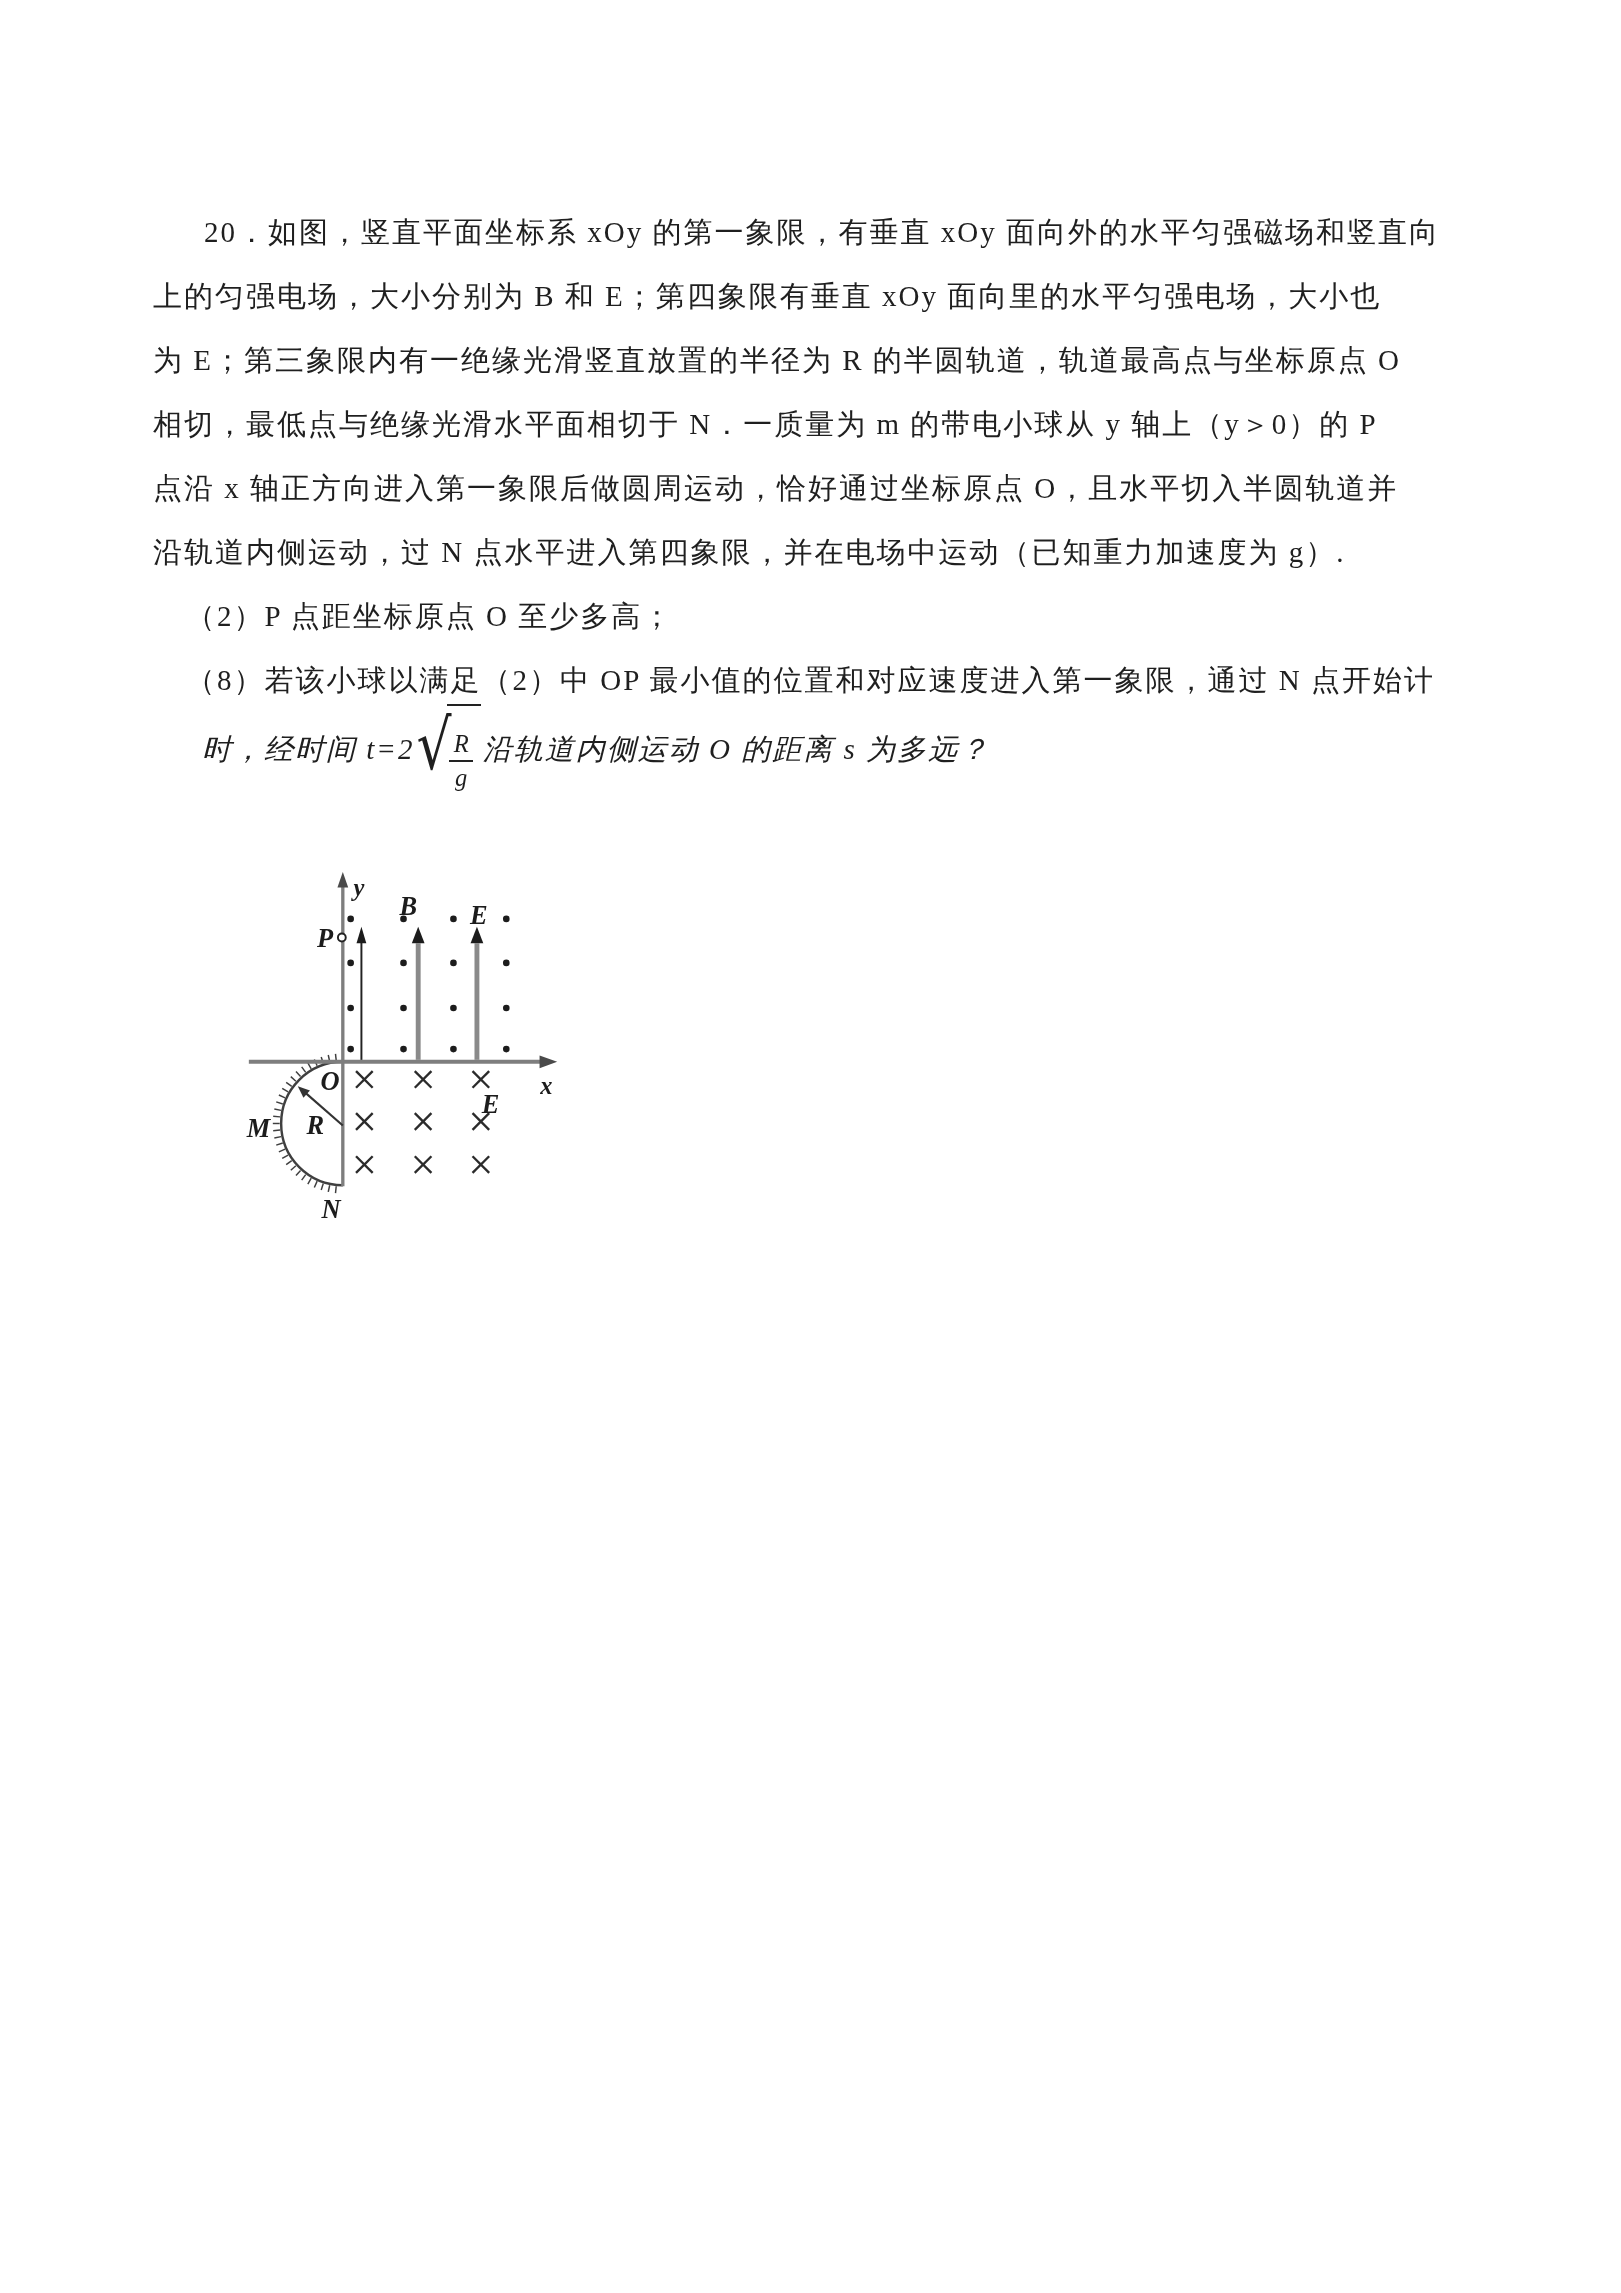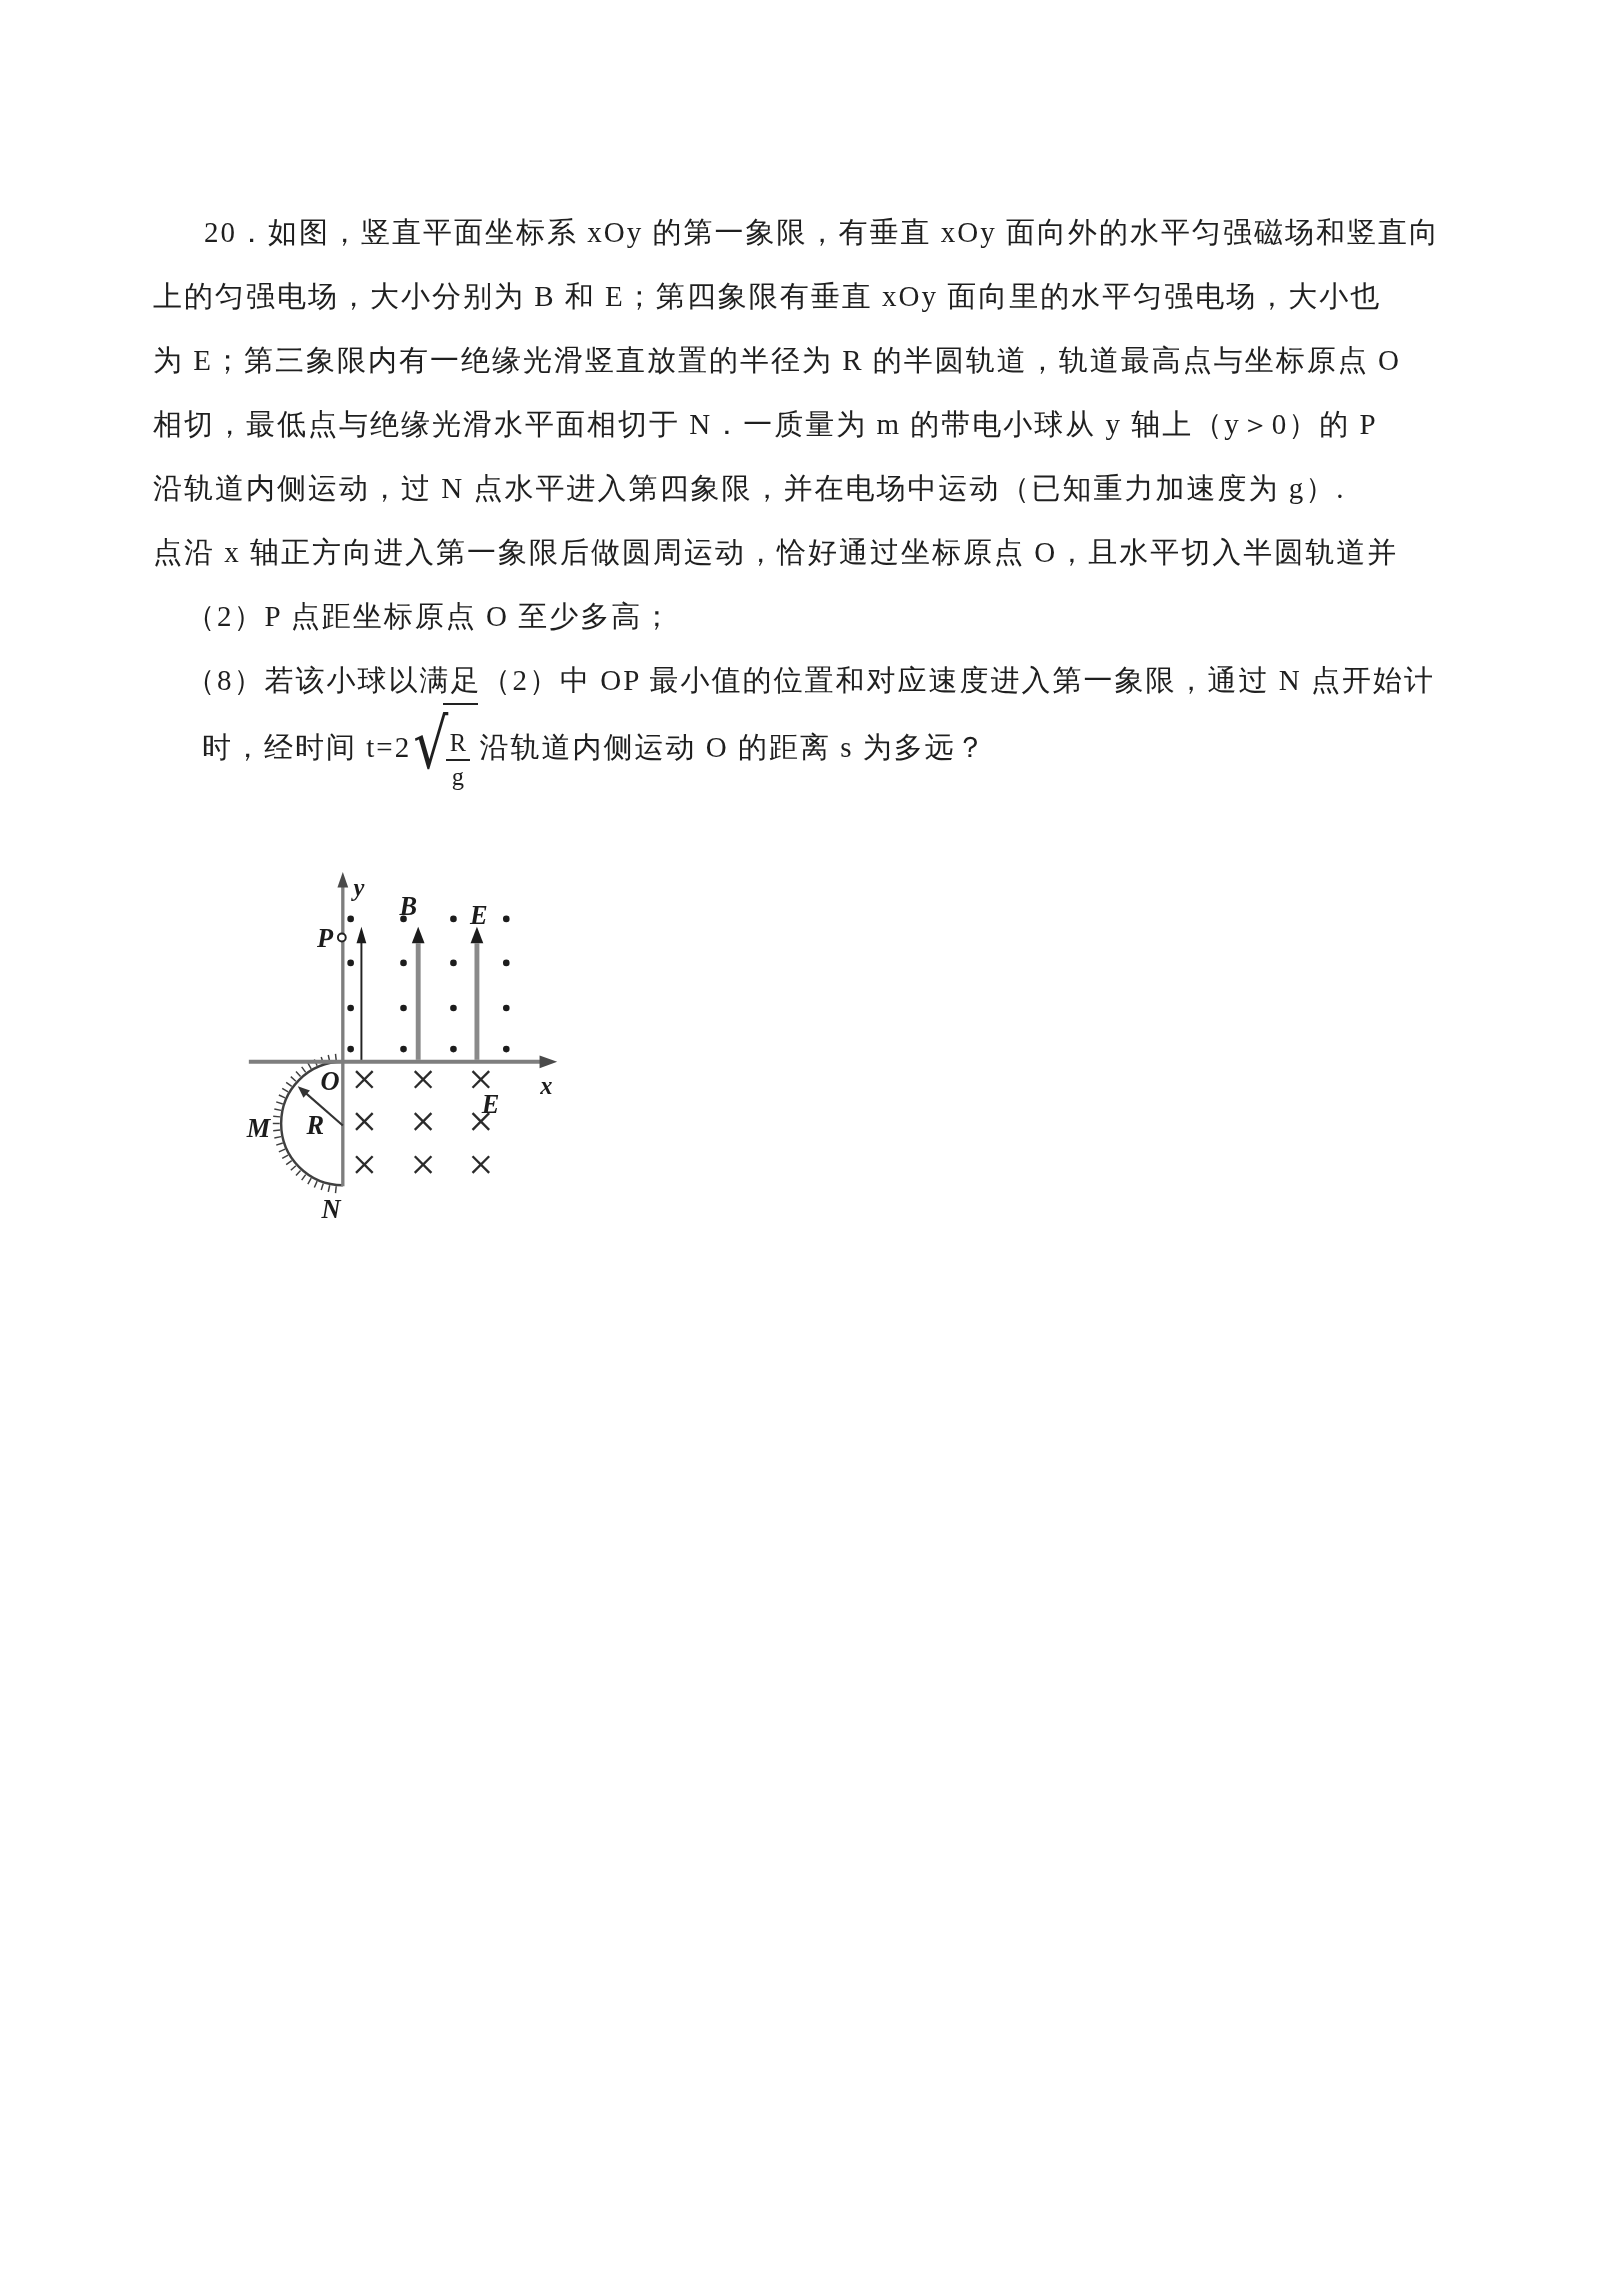--- a/index.html
+++ b/index.html
@@ -4,43 +4,43 @@
 <style>
   * { margin:0; padding:0; box-sizing:border-box; }
   html,body { width:1621px; height:2294px; background:#ffffff; }
   body { position:relative; font-family:"Liberation Serif","DejaVu Serif",serif; color:#1f1f1f; }
 
   .problem { position:absolute; left:153px; top:200px; width:1325px; }
   .line { font-size:29px; line-height:64px; height:64px; white-space:nowrap; letter-spacing:2px; }
   .line.first { padding-left:51px; }
   .line.q { padding-left:33px; }
 
-  .formula-line { height:69px; display:flex; align-items:center; padding-left:49px; }
+  .formula-line { height:69px; display:flex; align-items:flex-end; padding-left:49px;font-style:italic; }
   .sqrt { display:inline-flex; align-items:center; height:67px; margin:0 2px; }
   .sqrt-sign { font-family:"DejaVu Sans",sans-serif; font-size:55px; line-height:1;
                transform:scaleY(1.25) translateY(-1px); transform-origin:center; }
   .radicand { display:inline-block; border-top:2.5px solid #222; margin-left:-6.9px; padding:3.9px 7.8px 0 2.9px; }
   .frac { display:inline-flex; flex-direction:column; align-items:center; line-height:1; font-size:24.5px; letter-spacing:0; }
   .fbar { width:23.5px; height:0; border-bottom:2.5px solid #222; margin:3.9px 0; }
 
   .diagram { position:absolute; left:235px; top:867px; }
   .dlabel { font-family:"Liberation Serif","DejaVu Serif",serif; font-weight:bold; font-style:italic;
             font-size:27px; fill:#1c1c1c; }
   .dlabel.small { font-size:25px; }
 </style>
 </head>
 <body>
 
 <div class="problem">
   <p class="line first">20．如图，竖直平面坐标系 xOy 的第一象限，有垂直 xOy 面向外的水平匀强磁场和竖直向</p>
   <p class="line">上的匀强电场，大小分别为 B 和 E；第四象限有垂直 xOy 面向里的水平匀强电场，大小也</p>
   <p class="line">为 E；第三象限内有一绝缘光滑竖直放置的半径为 R 的半圆轨道，轨道最高点与坐标原点 O</p>
   <p class="line">相切，最低点与绝缘光滑水平面相切于 N．一质量为 m 的带电小球从 y 轴上（y＞0）的 P</p>
+  <p class="line">点沿 x 轴正方向进入第一象限后做圆周运动，恰好通过坐标原点 O，且水平切入半圆轨道并</p>
   <p class="line">沿轨道内侧运动，过 N 点水平进入第四象限，并在电场中运动（已知重力加速度为 g）.</p>
-  <p class="line">点沿 x 轴正方向进入第一象限后做圆周运动，恰好通过坐标原点 O，且水平切入半圆轨道并</p>
   <p class="line q">（2）P 点距坐标原点 O 至少多高；</p>
   <p class="line q">（8）若该小球以满足（2）中 OP 最小值的位置和对应速度进入第一象限，通过 N 点开始计</p>
   <p class="line formula-line">
     <span>时，经时间 t=2</span>
     <span class="sqrt">
       <span class="sqrt-sign">√</span>
       <span class="radicand">
         <span class="frac">
           <span>R</span>
           <span class="fbar"></span>

